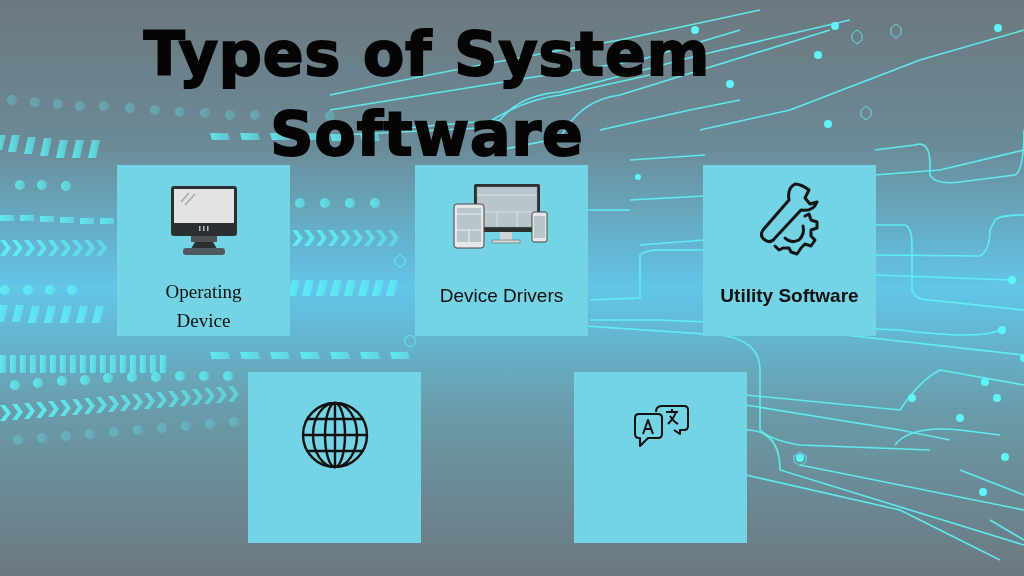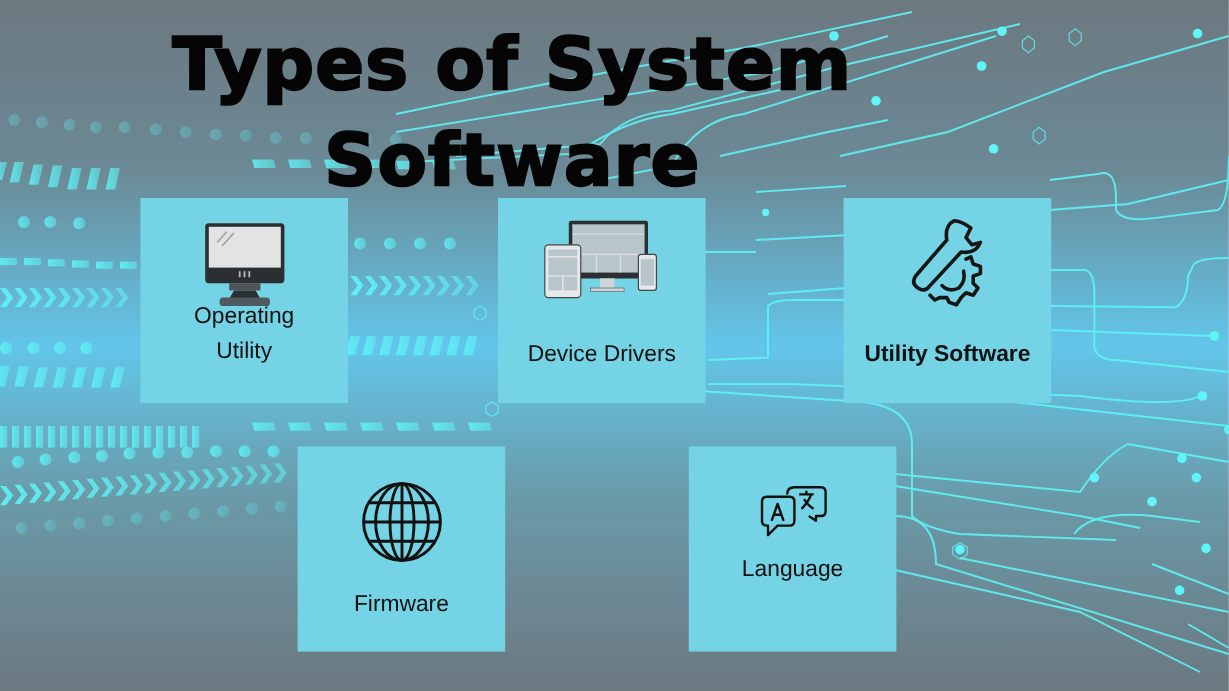--- a/index.html
+++ b/index.html
@@ -227,23 +227,23 @@
       <line x1="12" y1="18" x2="20" y2="9" stroke="#a8a8a8" stroke-width="1.5"></line>
       <line x1="16" y1="21" x2="26" y2="10" stroke="#a8a8a8" stroke-width="1.5"></line>
       <rect x="30" y="42" width="1.5" height="5" fill="#bbb"></rect>
         <rect x="34" y="42" width="1.5" height="5" fill="#bbb"></rect>
         <rect x="38" y="42" width="1.5" height="5" fill="#bbb"></rect>
       <rect x="22" y="52" width="26" height="6" fill="#4d5357"></rect>
       <polygon points="26,58 44,58 48,65 22,65" fill="#2b2f31"></polygon>
       <rect x="14" y="64" width="42" height="7" rx="3" fill="#4f5a60"></rect>
     </svg>
   </div>
-  <div class="label" style="top:84px;">
+  <div class="label" style="top:112px;font-family:Liberation Serif, serif;">
     <div>Operating</div>
-    <div>Utility</div>
+    <div>Device</div>
   </div>
 </div>
 
 <div class="card" style="left:415px; top:165px;">
   <div class="icon" style="top:5px; height:95px;">
     <svg width="100" height="80" viewBox="0 0 100 80">
       <rect x="22" y="6" width="66" height="48" rx="2" fill="#2b2f31"></rect>
       <rect x="25" y="9" width="60" height="40" fill="#b8c6cc" stroke="#8a9aa0" stroke-width="0.5"></rect>
       <line x1="25" y1="17" x2="85" y2="17" stroke="#dde" stroke-width="1"></line>
       <line x1="25" y1="34" x2="85" y2="34" stroke="#dde" stroke-width="1"></line>
@@ -283,30 +283,26 @@
     <svg width="70" height="70" viewBox="0 0 70 70" fill="none" stroke="#111" stroke-width="2.4">
       <circle cx="35" cy="35" r="32"></circle>
       <ellipse cx="35" cy="35" rx="22" ry="32"></ellipse>
       <ellipse cx="35" cy="35" rx="10" ry="32"></ellipse>
       <line x1="35" y1="3" x2="35" y2="67"></line>
       <line x1="3" y1="35" x2="67" y2="35"></line>
       <line x1="8" y1="19" x2="62" y2="19"></line>
       <line x1="8" y1="51" x2="62" y2="51"></line>
     </svg>
   </div>
-  <div class="label" style="top:117px;">
-    <div>Firmware</div>
-  </div>
 </div>
 
 <div class="card" style="left:574px; top:372px;">
   <div class="icon" style="top:20px; height:70px;">
     <svg width="58" height="46" viewBox="0 0 58 46" fill="none" stroke="#111" stroke-width="2" stroke-linejoin="round">
       <path d="M24 8 Q24 2 30 2 L52 2 Q56 2 56 6 L56 22 Q56 26 52 26 L48 26 L48 30 L42 26"></path>
       <path d="M3 14 Q3 10 7 10 L26 10 Q30 10 30 14 L30 30 Q30 34 26 34 L16 34 L8 42 L8 34 L7 34 Q3 34 3 30 Z"></path>
       <path d="M11 30 L16 16 L21 30 M13 25 L19 25"></path>
       <path d="M34 8 L46 8 M40 5 L40 8 M36 20 Q42 14 44 8 M38 12 Q42 18 46 20"></path>
     </svg>
   </div>
   <div class="label" style="top:88px;">
-    <div>Language</div>
   </div>
 </div>
 
 </body></html>

